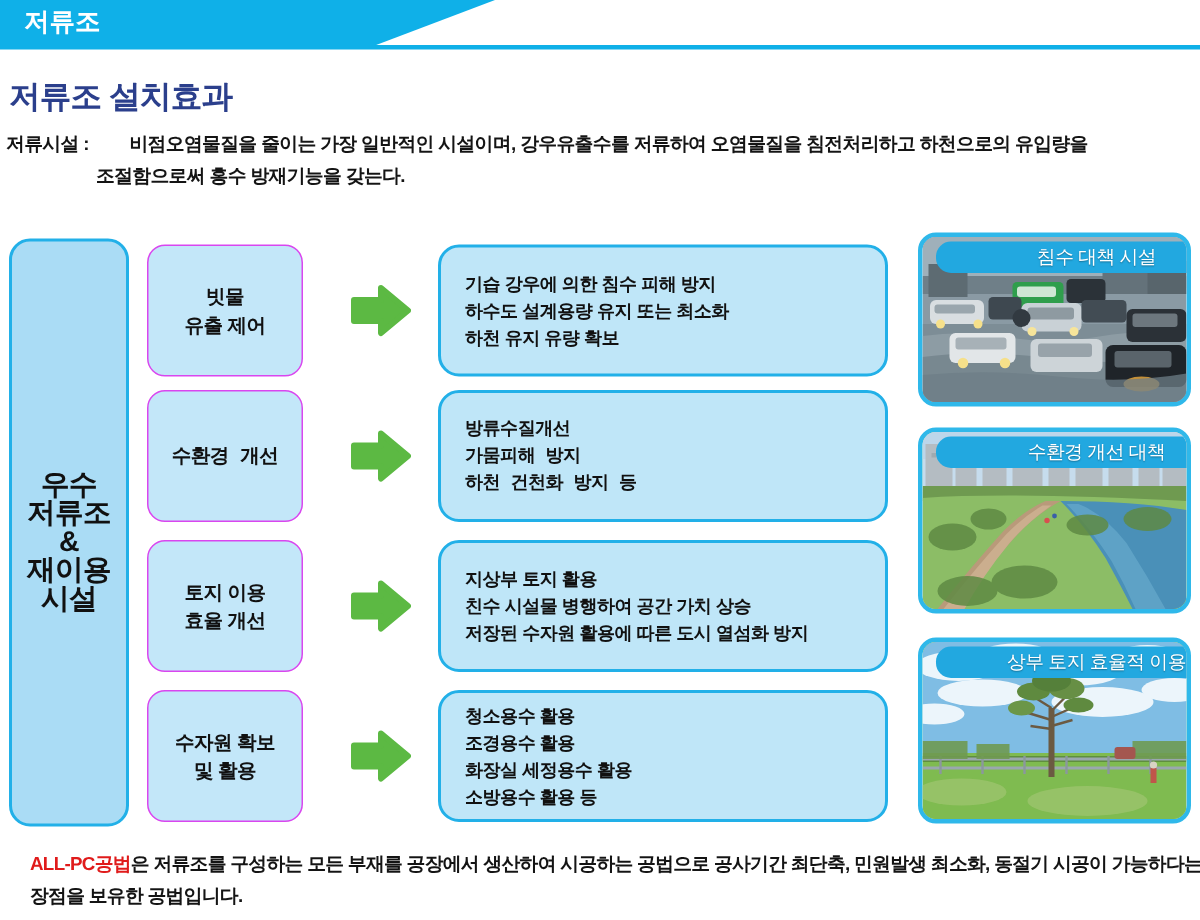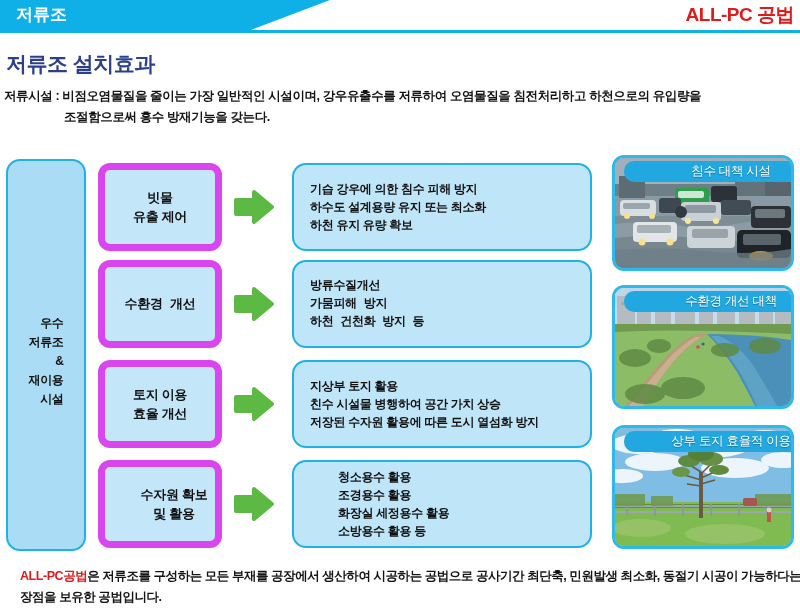--- a/index.html
+++ b/index.html
@@ -66,21 +66,21 @@
     position: absolute;
     left: 4px; top: 86px;
     width: 792px;
     font-size: 12.5px;
     line-height: 21px;
     color: #141414;
     font-weight: bold;
     letter-spacing: -0.4px;
   }
   .intro .intro-lead { font-weight: bold; }
-  .intro .intro-body { font-weight: bold; }
+  .intro .intro-body { font-weight: bold; margin-left: 24px; }
   .intro-line2 {
     display: block;
     padding-left: 60px;
   }
 
   
   .diagram {
     position: absolute;
     left: 0; top: 155px;
     width: 800px; height: 400px;
@@ -92,40 +92,40 @@
     width: 80px; height: 392px;
     background: #aadcf5;
     border: 2px solid #22b0e8;
     border-radius: 14px;
     box-sizing: border-box;
     display: flex;
     align-items: center;
     justify-content: center;
   }
   .box-main-label {
-    font-size: 12px;
+    font-size: 19px;
     line-height: 19px;
     font-weight: bold;
-    text-align: right;
+    text-align: center;
     color: #111111;
     white-space: pre-line;
     letter-spacing: -0.3px;
     margin-top: 12px;
   }
 
   .col-cat { position: absolute; left: 98px; top: 0; width: 112px; height: 400px; }
   .col-arrow { position: absolute; left: 228px; top: 0; width: 58px; height: 400px; }
   .col-det { position: absolute; left: 292px; top: 0; width: 300px; height: 400px; }
 
   .cat-box {
     position: absolute;
     left: 0;
-    width: 124px;
+    width: 104px;
     background: #c3e7f9;
-    border: 7px solid #d946ef;
+    border: 1px solid #d946ef;
     border-radius: 12px;
     box-sizing: border-box;
     display: flex;
     align-items: center;
     justify-content: center;
   }
   .cat-label {
     font-size: 13px;
     line-height: 19px;
     font-weight: bold;
@@ -165,21 +165,21 @@
 
   
   .row0 { top: 8px; }
   .row1 { top: 105px; }
   .row2 { top: 205px; }
   .row3 { top: 305px; }
 
   .h-r0 { height: 88px; }
   .h-r1 { height: 88px; font-family: Liberation Mono, monospace; }
   .h-r2 { height: 88px; }
-  .h-r3 { height: 88px; padding-left: 28px; }
+  .h-r3 { height: 88px; }
 
   
   .photos {
     position: absolute;
     left: 612px; top: 155px;
     width: 185px; height: 400px;
   }
   .photo-card {
     position: absolute;
     left: 0;
@@ -227,21 +227,20 @@
   }
   .footer-brand { color: #e01b1b; font-weight: bold; }
 </style>
 </head>
 <body>
 
 <div class="header">
   <div class="header-tab"></div>
   <div class="header-tab-label">저류조</div>
   <div class="header-rule"></div>
-  <div class="header-brand">ALL-PC 공법</div>
 </div>
 
 <div class="section-title">저류조 설치효과</div>
 
 <div class="intro">
   <span class="intro-lead">저류시설 : </span><span class="intro-body">비점오염물질을 줄이는 가장 일반적인 시설이며, 강우유출수를 저류하여 오염물질을 침전처리하고 하천으로의 유입량을</span>
   <span class="intro-line2">조절함으로써 홍수 방재기능을 갖는다.</span>
 </div>
 
 <div class="diagram">

